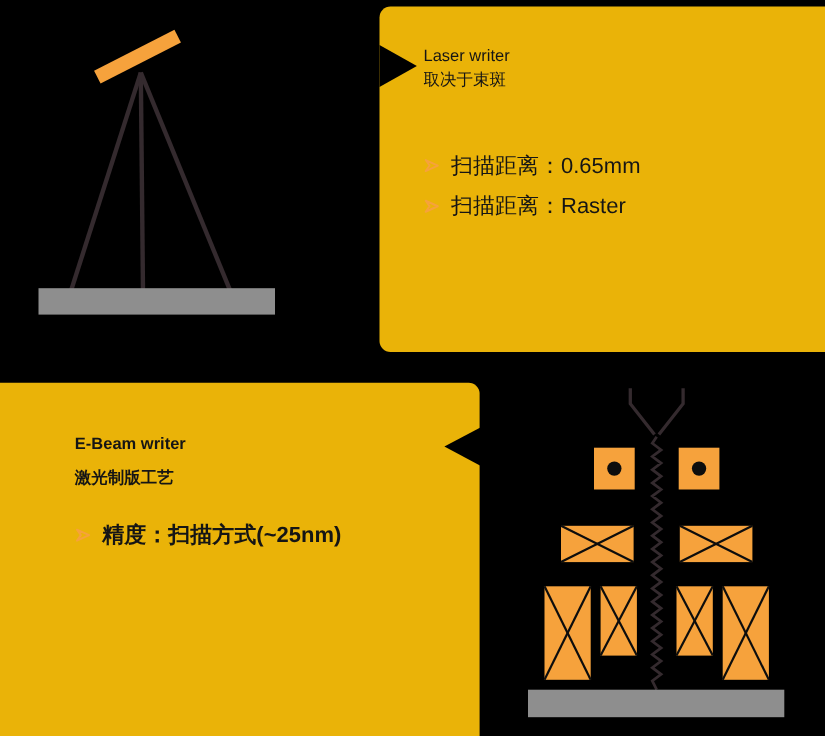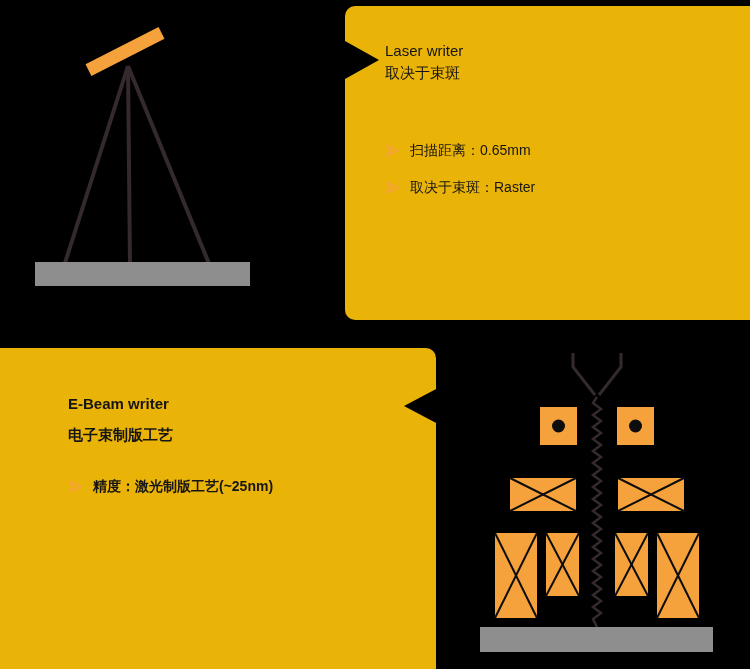--- a/index.html
+++ b/index.html
@@ -42,21 +42,21 @@
   .titles { position:absolute; }
   .titles-top { left:40px; top:34px; }
   .titles-bottom { left:68px; top:40px; }
   .title-line { font-size:15px; line-height:22px; color:#151515; }
   .titles-bottom .title-line { line-height:31px; }
   .bullets { position:absolute; display:flex; flex-direction:column; }
   .bullets-top { left:40px; top:126px; }
   .bullets-bottom { left:68px; top:120px; }
   .bullet-row { display:flex; align-items:center; height:37px; }
   .bullet-icon { width:15px; height:13px; margin-right:10px; flex:0 0 auto; }
-  .bullet-text { font-size:14px; color:#151515; white-space:nowrap; }
+  .bullet-text { font-size:20px; color:#151515; white-space:nowrap; }
   .illustration { position:absolute; }
   .laser-illu { left:20px; top:20px; }
   .ebeam-illu { left:460px; top:345px; }
 </style>
 </head>
 <body>
 
 <div class="canvas">
 
   <svg class="illustration laser-illu" width="300" height="290" viewBox="0 0 300 290">
@@ -81,37 +81,37 @@
       <div class="bullet-row">
         <svg class="bullet-icon" viewBox="0 0 15 13">
           <path d="M2 1.5 L13 6.5 L2 11.5 L5.5 6.5 Z" fill="none" stroke="#f6a23c" stroke-width="1.8" stroke-linejoin="round"></path>
         </svg>
         <span class="bullet-text">扫描距离：0.65mm</span>
       </div>
       <div class="bullet-row">
         <svg class="bullet-icon" viewBox="0 0 15 13">
           <path d="M2 1.5 L13 6.5 L2 11.5 L5.5 6.5 Z" fill="none" stroke="#f6a23c" stroke-width="1.8" stroke-linejoin="round"></path>
         </svg>
-        <span class="bullet-text">取决于束斑：Raster</span>
+        <span class="bullet-text">扫描距离：Raster</span>
       </div>
     </div>
   </div>
   <div class="callout-tri tri-top"></div>
 
   <div class="panel panel-bottom">
     <div class="titles titles-bottom">
       <div class="title-line">E-Beam writer</div>
-      <div class="title-line">电子束制版工艺</div>
+      <div class="title-line">激光制版工艺</div>
     </div>
     <div class="bullets bullets-bottom">
       <div class="bullet-row">
         <svg class="bullet-icon" viewBox="0 0 15 13">
           <path d="M2 1.5 L13 6.5 L2 11.5 L5.5 6.5 Z" fill="none" stroke="#f6a23c" stroke-width="1.8" stroke-linejoin="round"></path>
         </svg>
-        <span class="bullet-text">精度：激光制版工艺(~25nm)</span>
+        <span class="bullet-text">精度：扫描方式(~25nm)</span>
       </div>
     </div>
   </div>
   <div class="callout-tri tri-bottom"></div>
 
   <svg class="illustration ebeam-illu" width="290" height="324" viewBox="0 0 290 324">
 
     <g stroke="#342a2e" stroke-width="3" fill="none">
       <polyline points="113,8 113,22 135,50"></polyline>
       <polyline points="161,8 161,22 139,50"></polyline>

